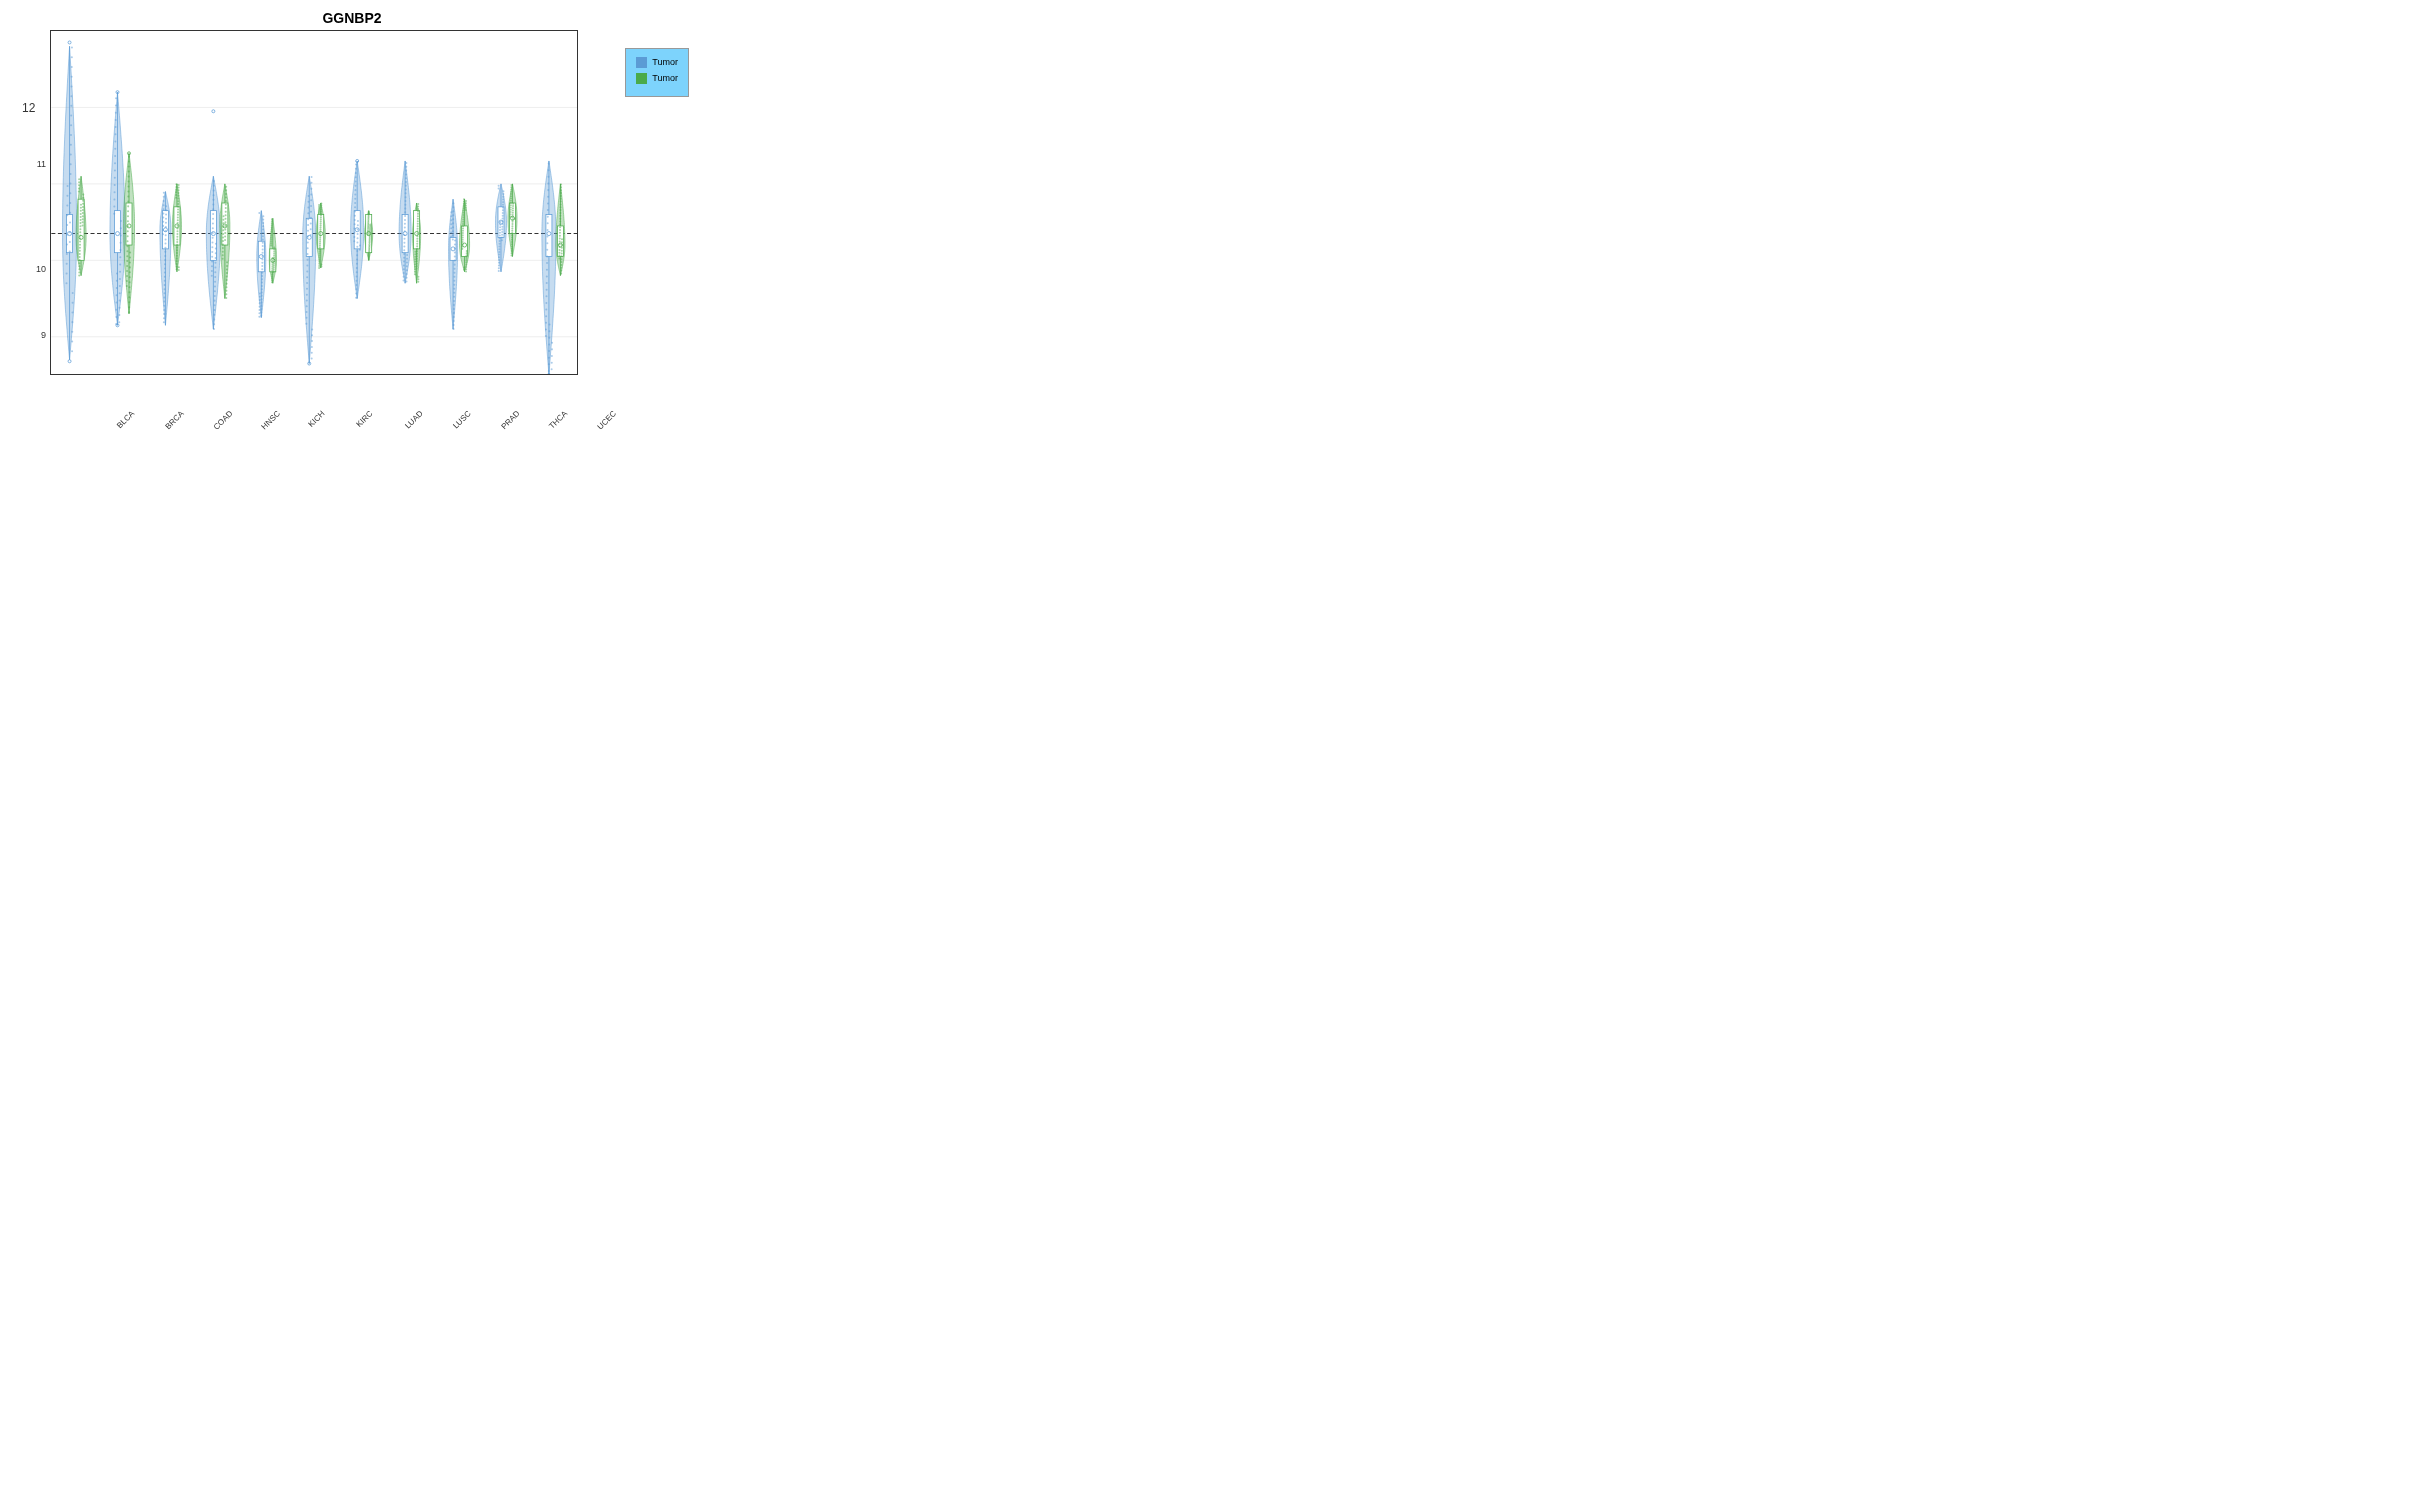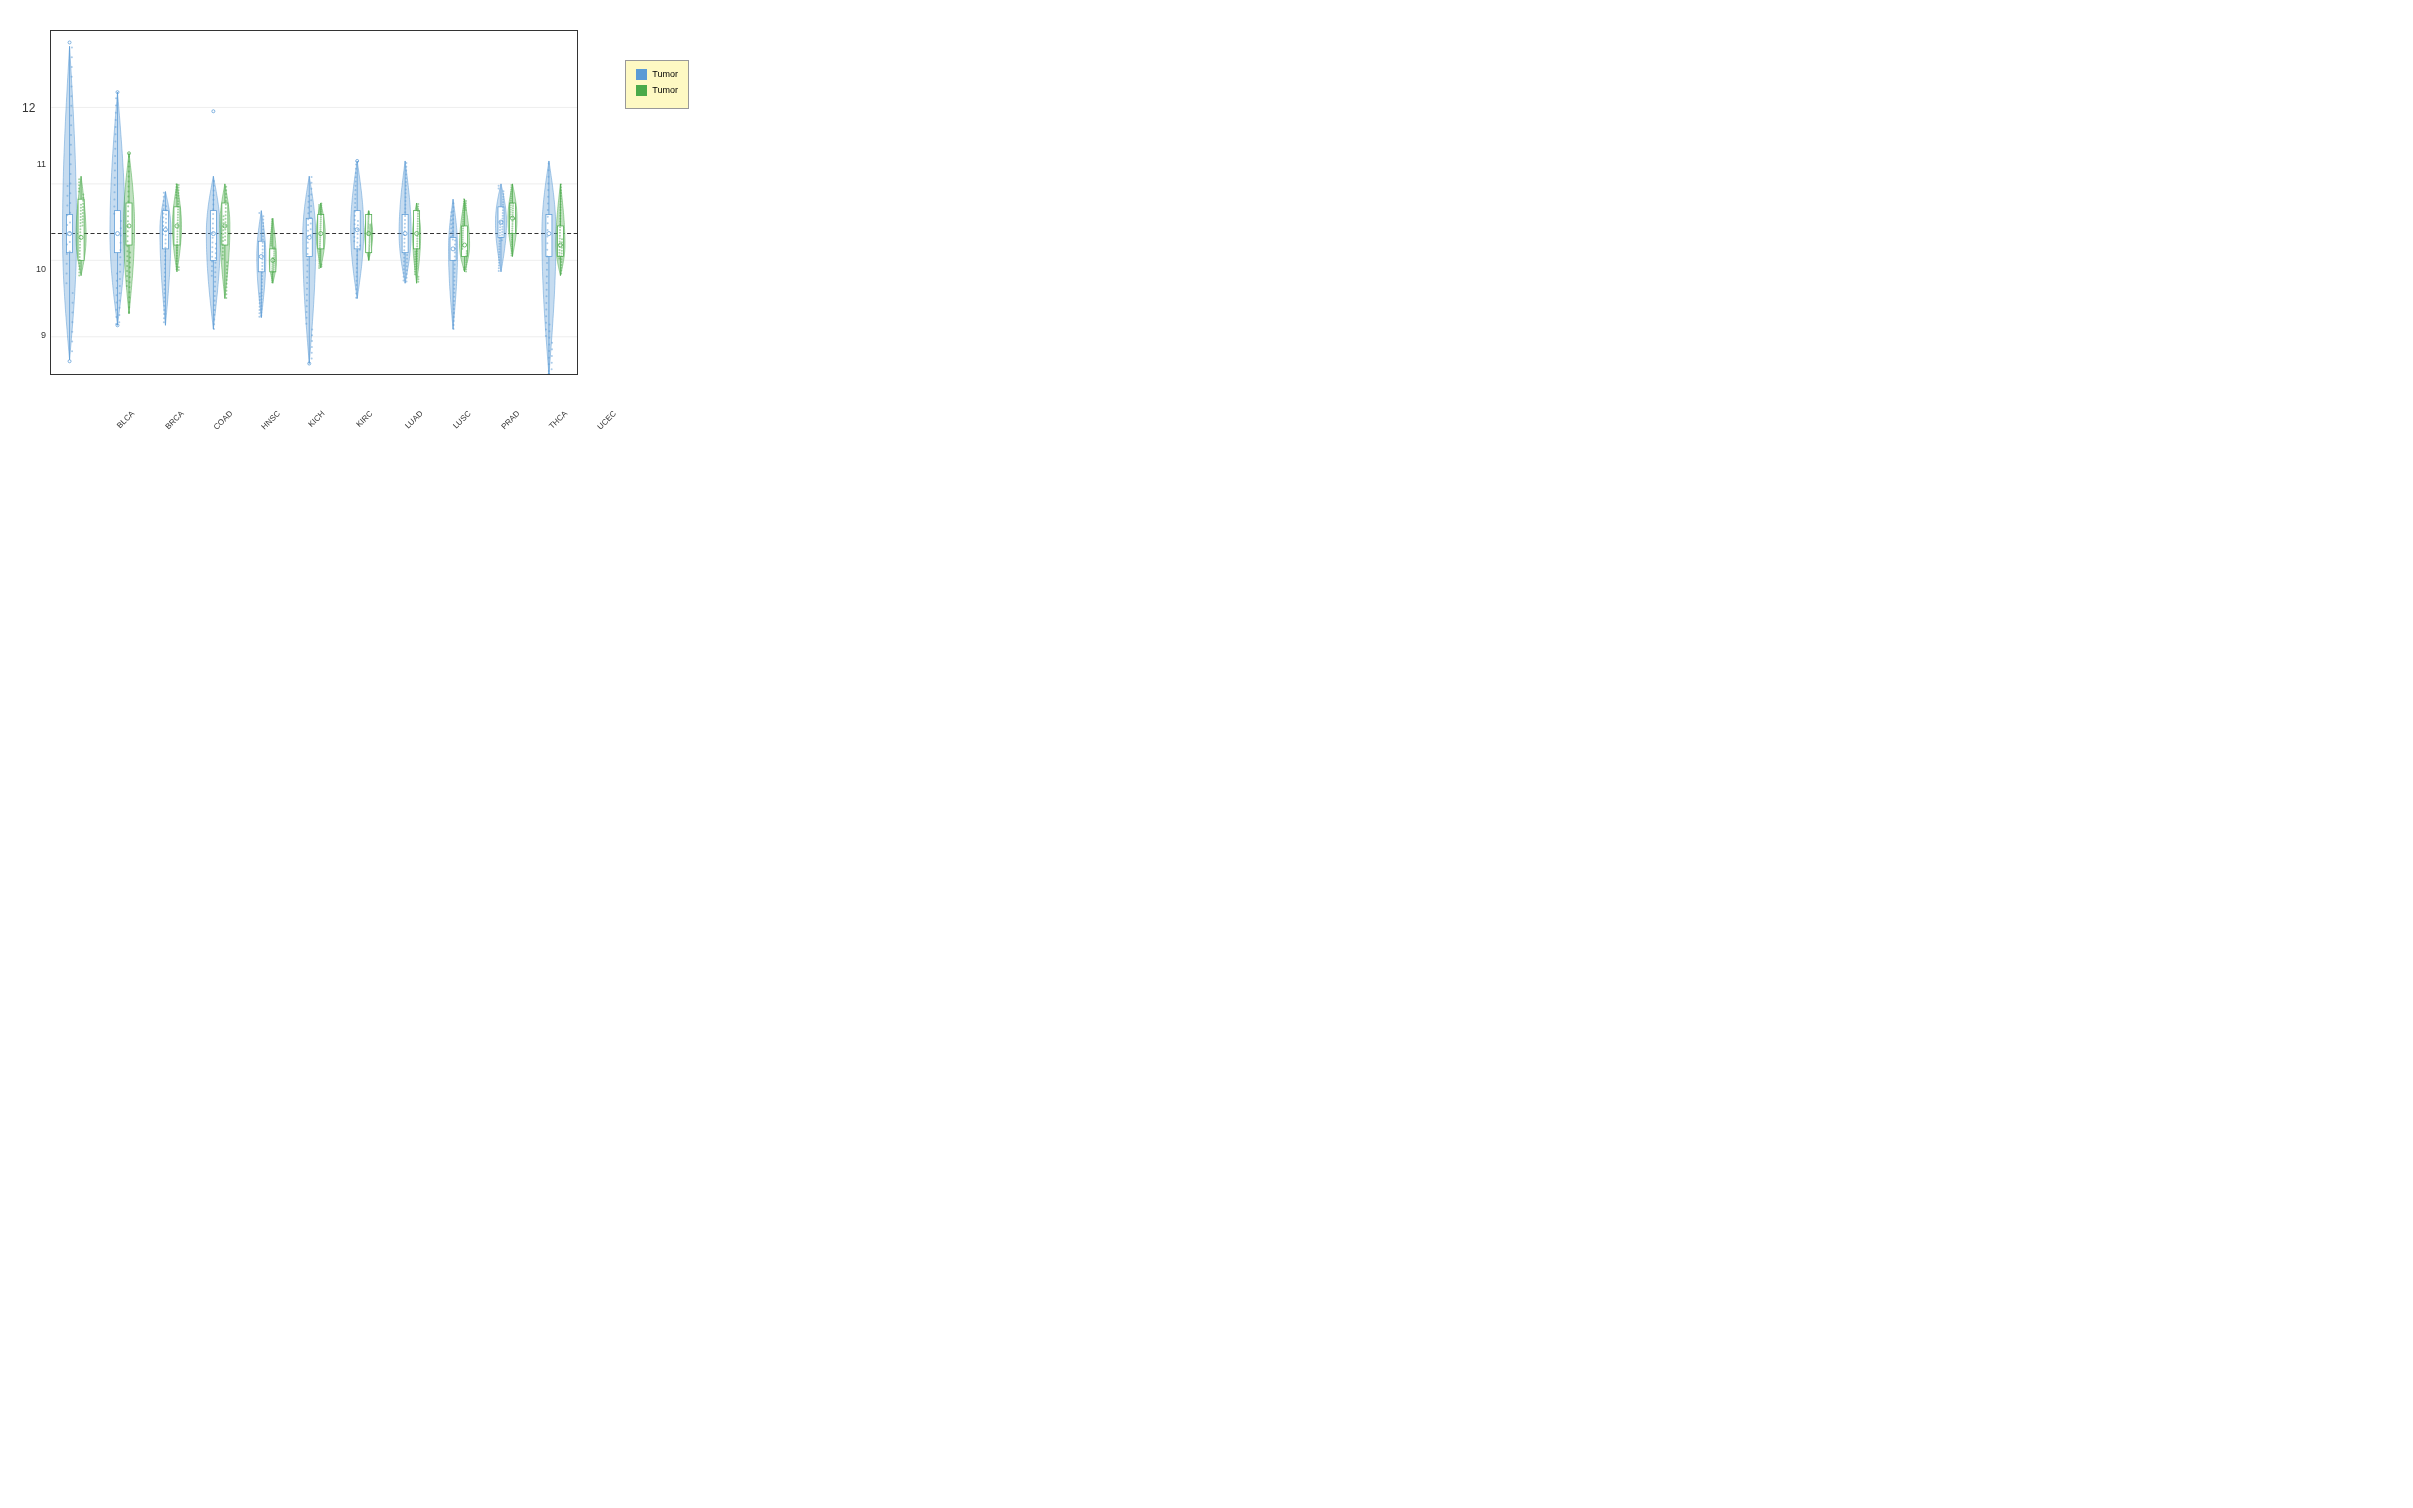--- a/index.html
+++ b/index.html
@@ -38,42 +38,43 @@
       left: 5px;
       top: 50%;
       transform: translateY(-50%) rotate(-90deg);
       font-size: 8px;
       white-space: nowrap;
       color: #222;
     }
     .legend {
       position: absolute;
       right: 15px;
-      top: 60px;
+      top: 48px;
       border: 0.8px solid #999;
       padding: 7.5px 10px;
-      background: #fef9c3;
+      background: #7dd3fc;
     }
     .legend-item {
       display: flex;
       align-items: center;
       margin-bottom: 5px;
       font-size: 9px;
     }
     .legend-box {
       width: 11px;
       height: 11px;
       margin-right: 5px;
       flex-shrink: 0;
     }
   </style>
 </head>
 <body>
 
 <div class="chart-container">
+  <div class="chart-title">GGNBP2</div>
 
   <div class="y-axis-label">mRNA Expression (RNASeq V2, log2)</div>
 
   <div class="chart-area" id="chartArea">
 
   <svg width="528" height="344" style="position: absolute; left: 0px; top: 0px;" viewBox="0 0 1050 685">
         <line x1="0" x2="1050" y1="403.3888888888889" y2="403.3888888888889" stroke="#333" stroke-width="2" stroke-dasharray="8,5"></line>
         <line x1="0" x2="1050" y1="608.8888888888889" y2="608.8888888888889" stroke="#ddd" stroke-width="1"></line>
         <line x1="0" x2="1050" y1="456.6666666666667" y2="456.6666666666667" stroke="#ddd" stroke-width="1"></line>
         <line x1="0" x2="1050" y1="304.4444444444444" y2="304.4444444444444" stroke="#ddd" stroke-width="1"></line>

